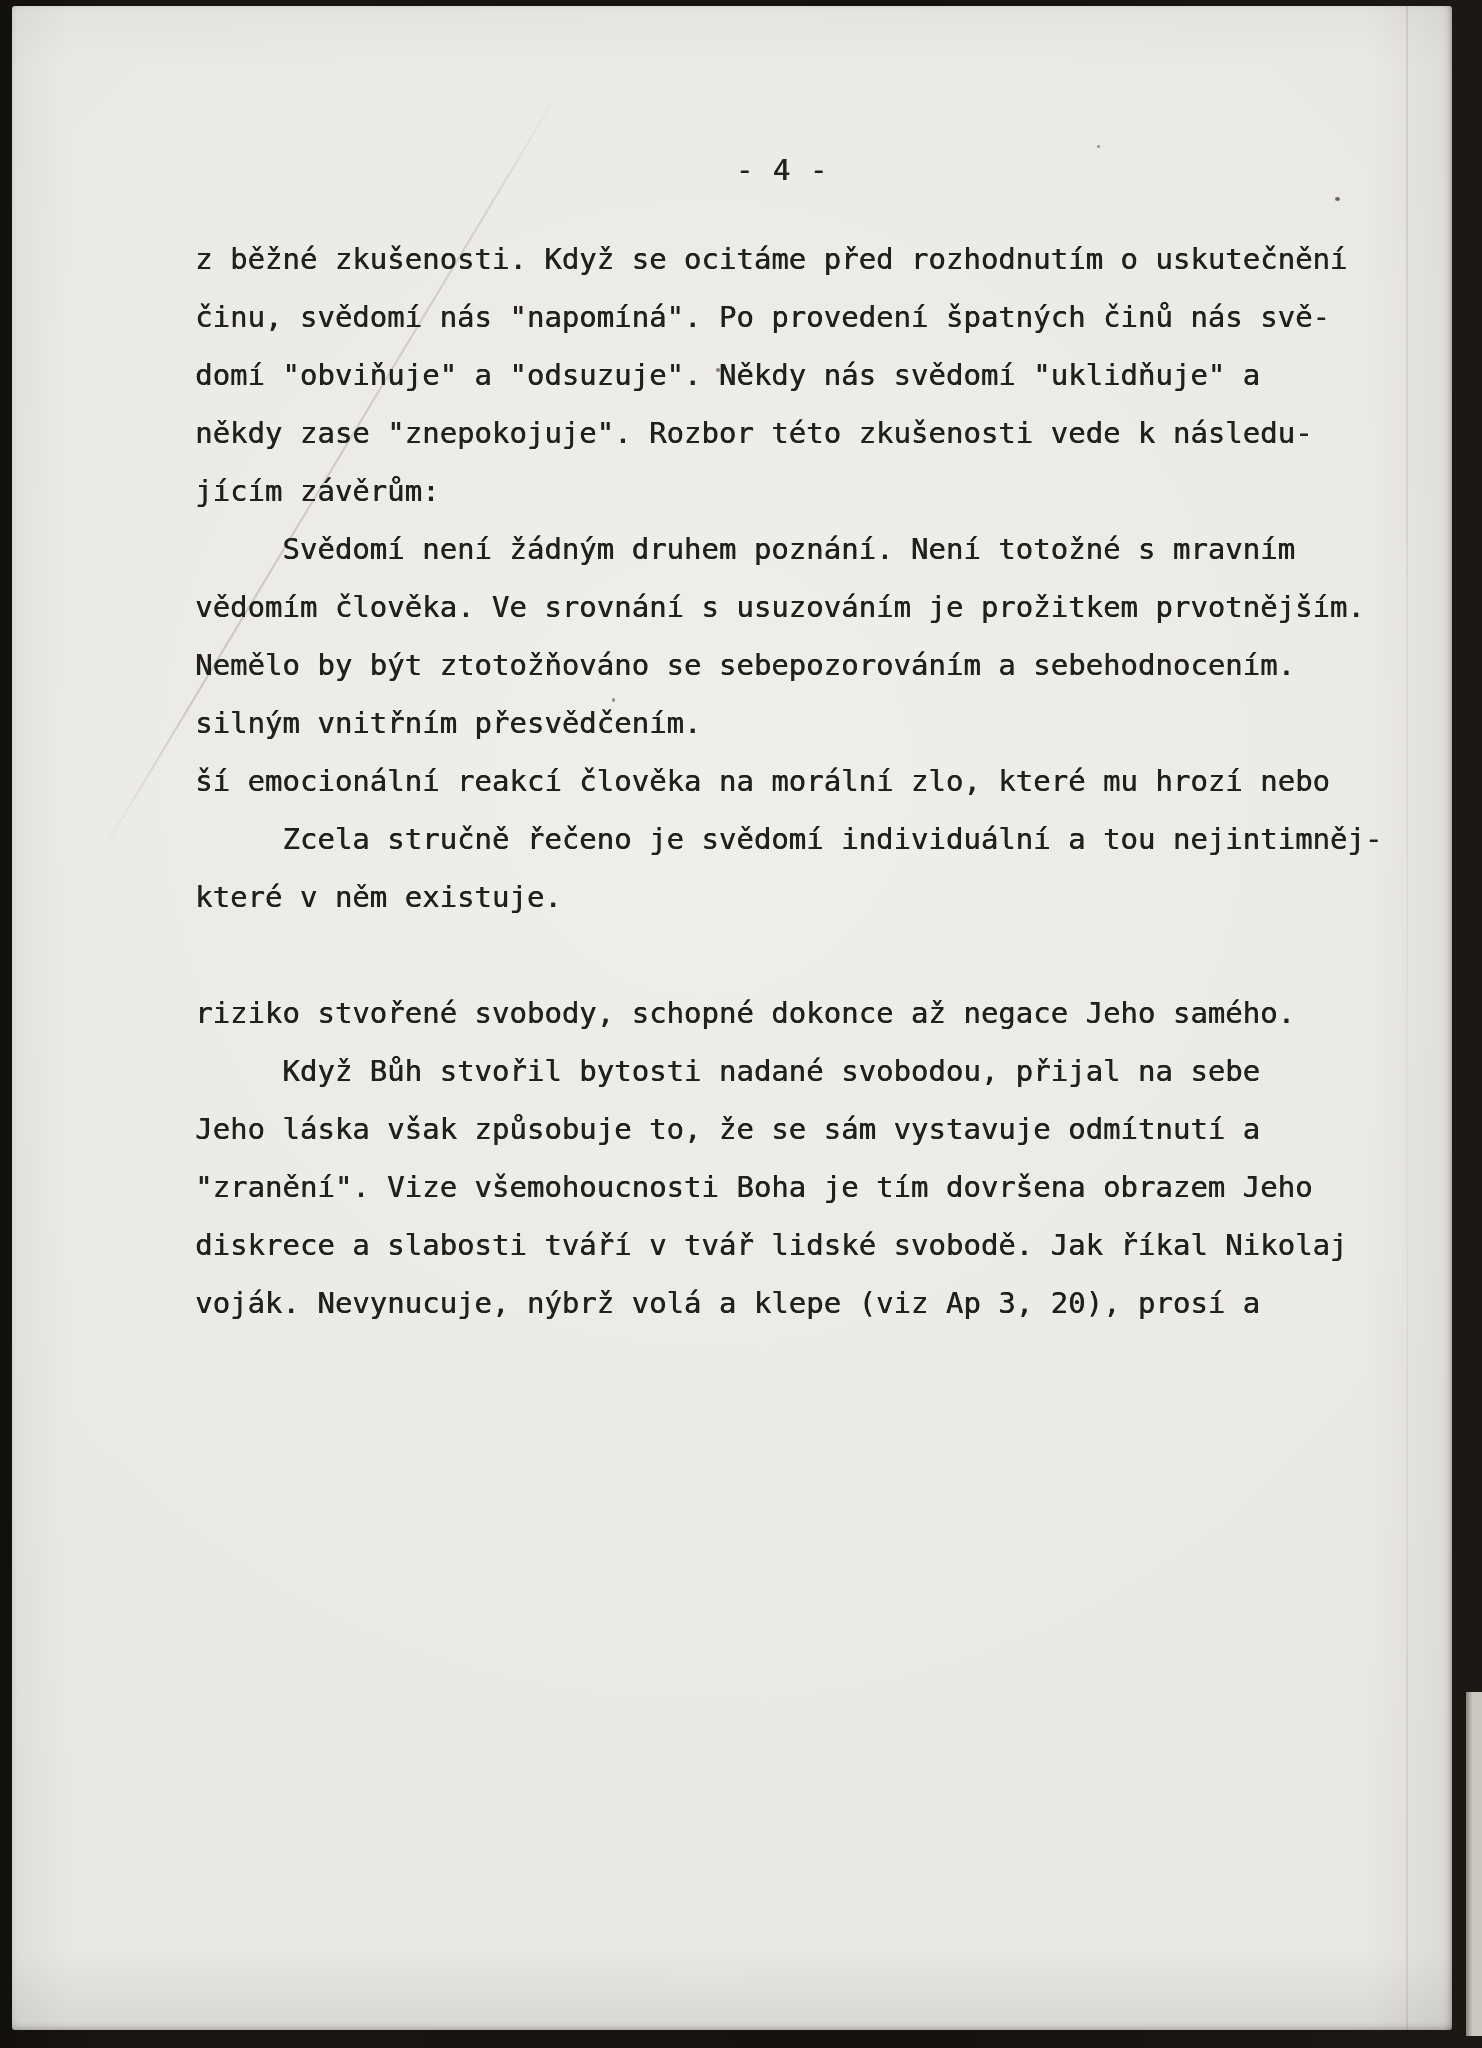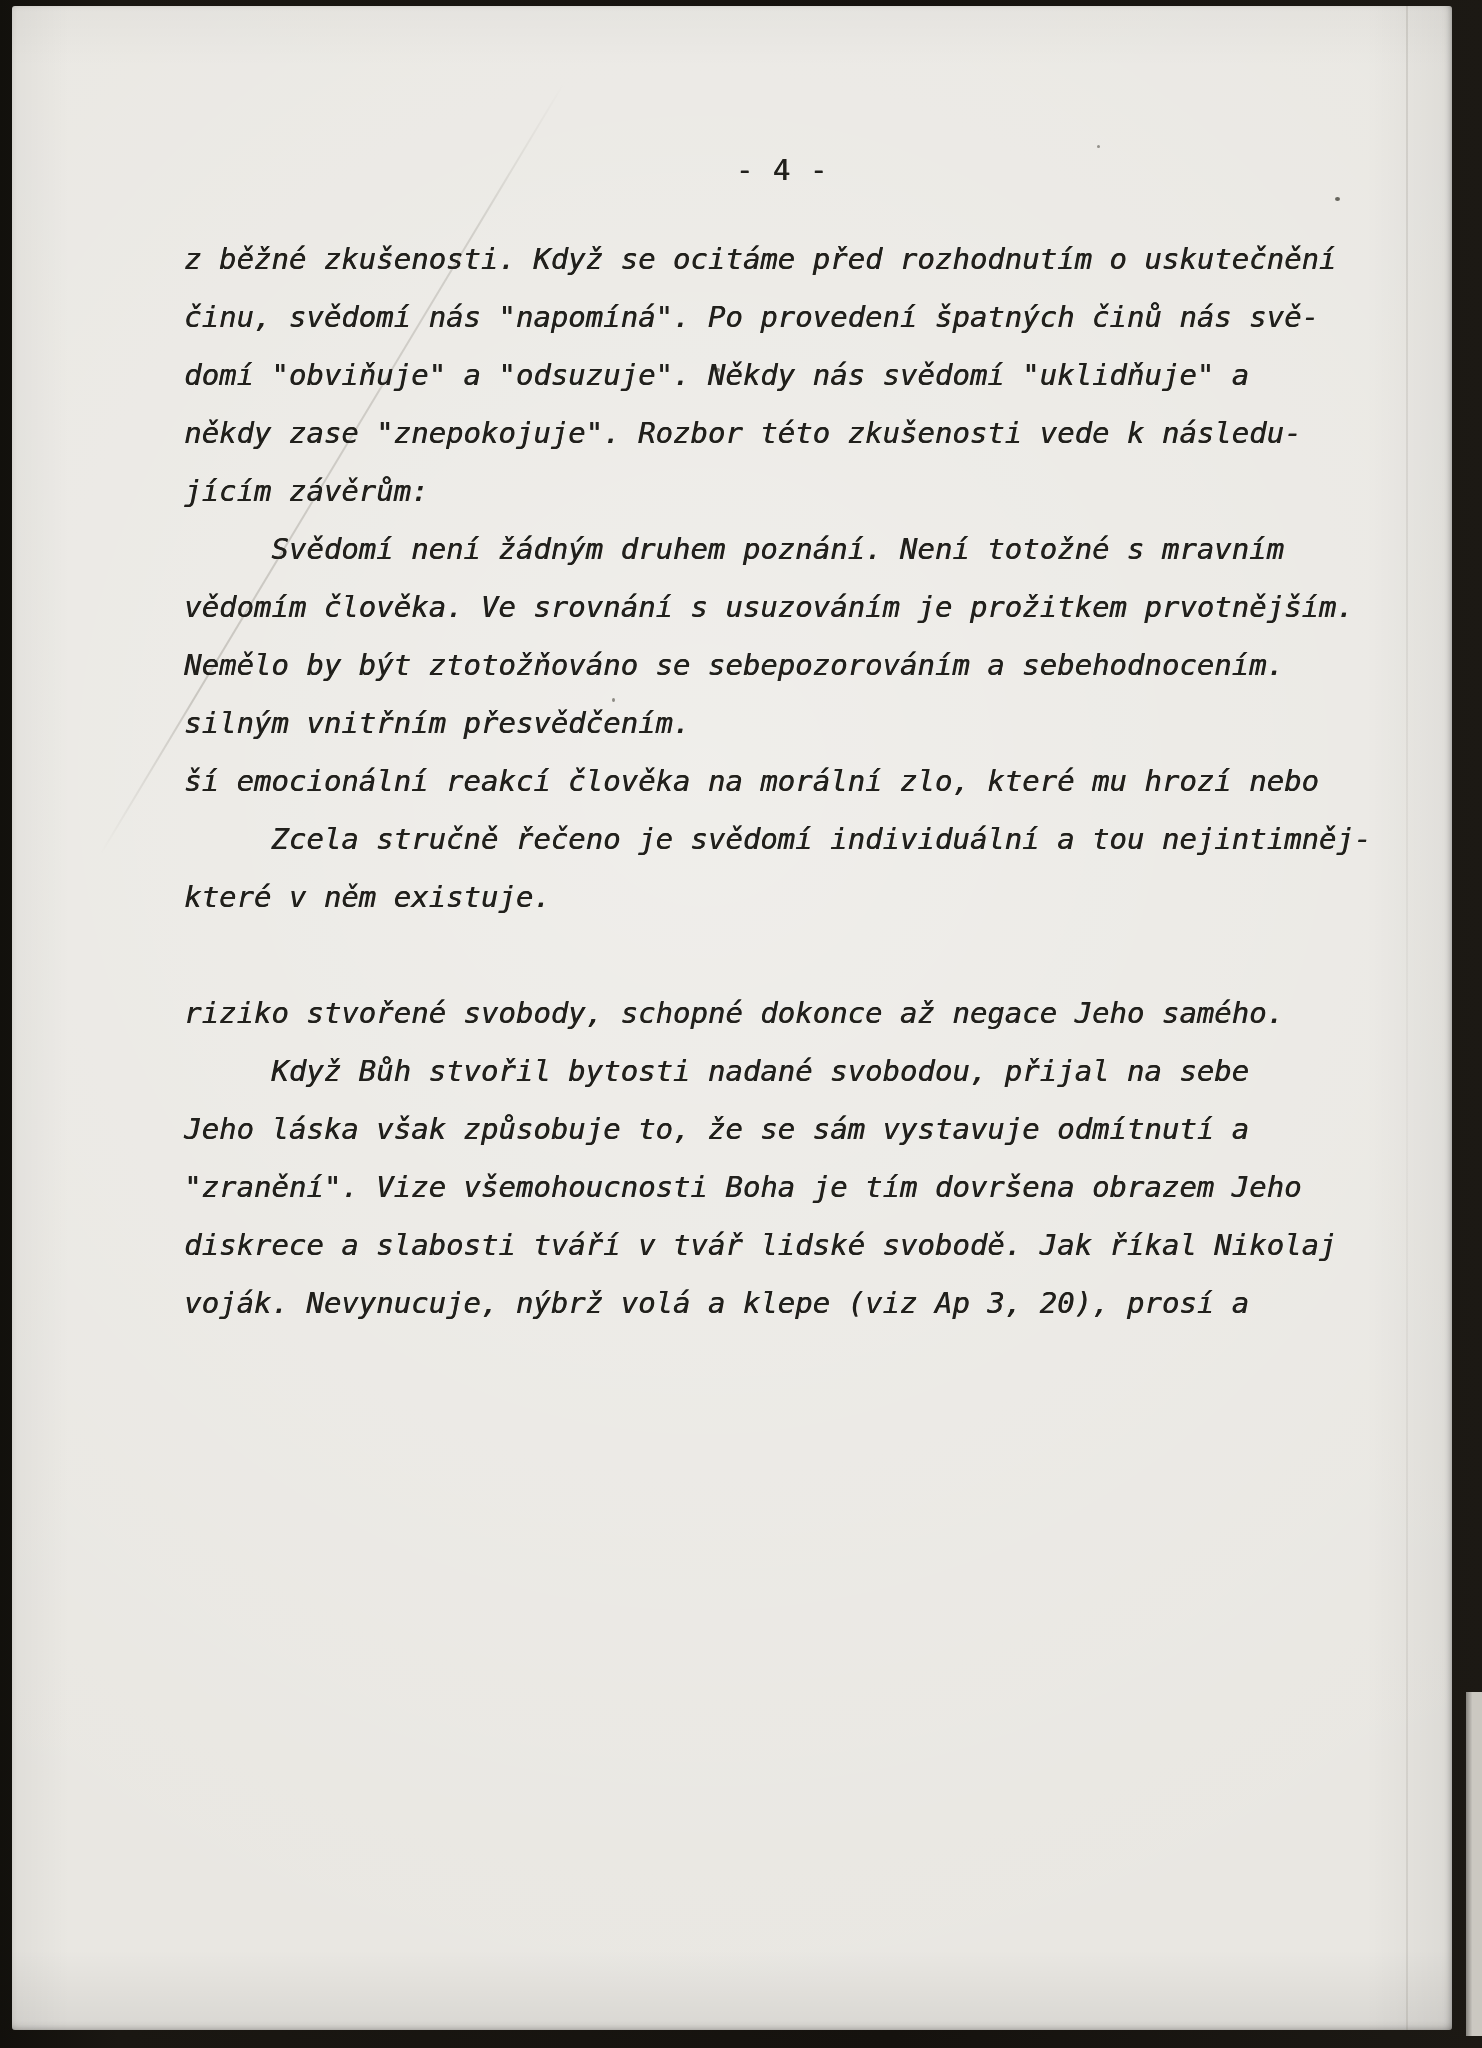--- a/index.html
+++ b/index.html
@@ -63,24 +63,23 @@
     left: 182px;
     top: 135px;
     width: 1176px;
     height: 58px;
     line-height: 58px;
     text-align: center;
     letter-spacing: 1px;
   }
   .body-text {
     position: absolute;
-    left: 172px;
+    left: 183px;
     top: 224px;
     width: 1246px;
-    font-style: italic;
   }
   .tline {
     height: 58px;
     line-height: 58px;
     white-space: pre;
   }
   .line-spacer {
     height: 58px;
   }
   .overtype {

